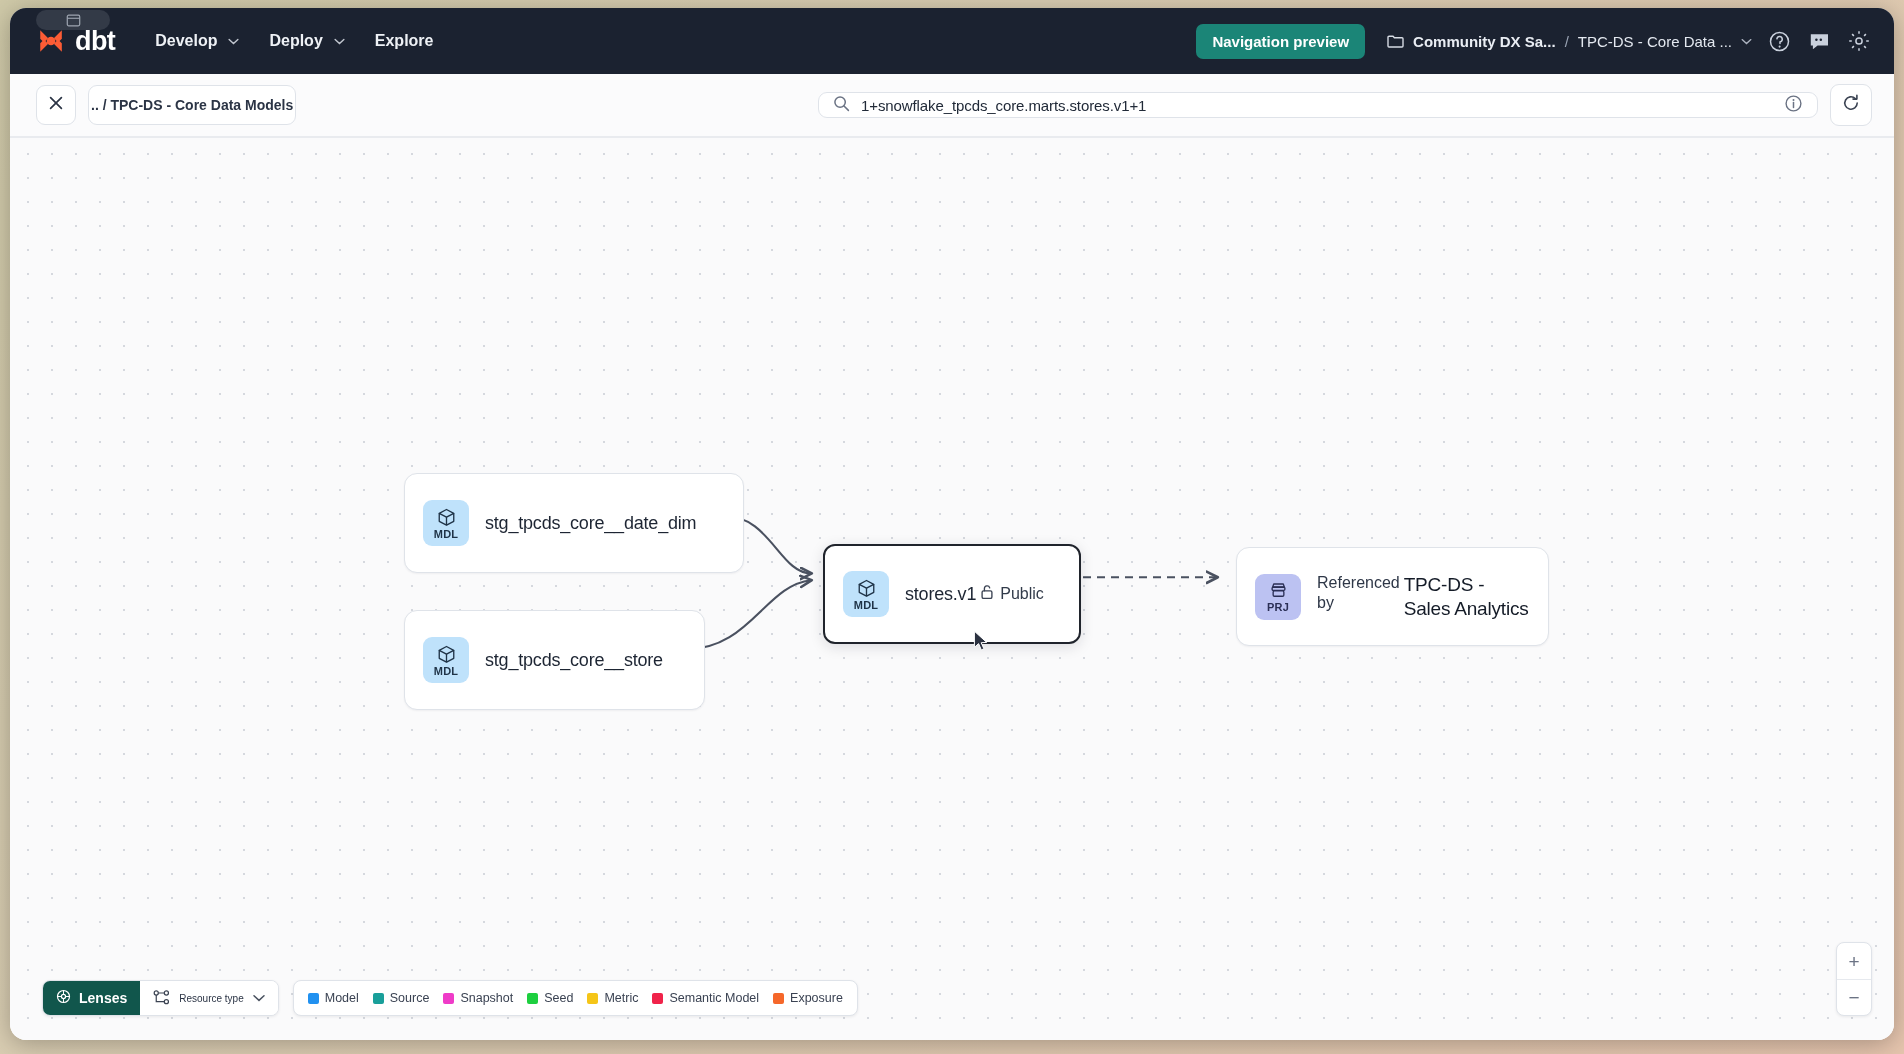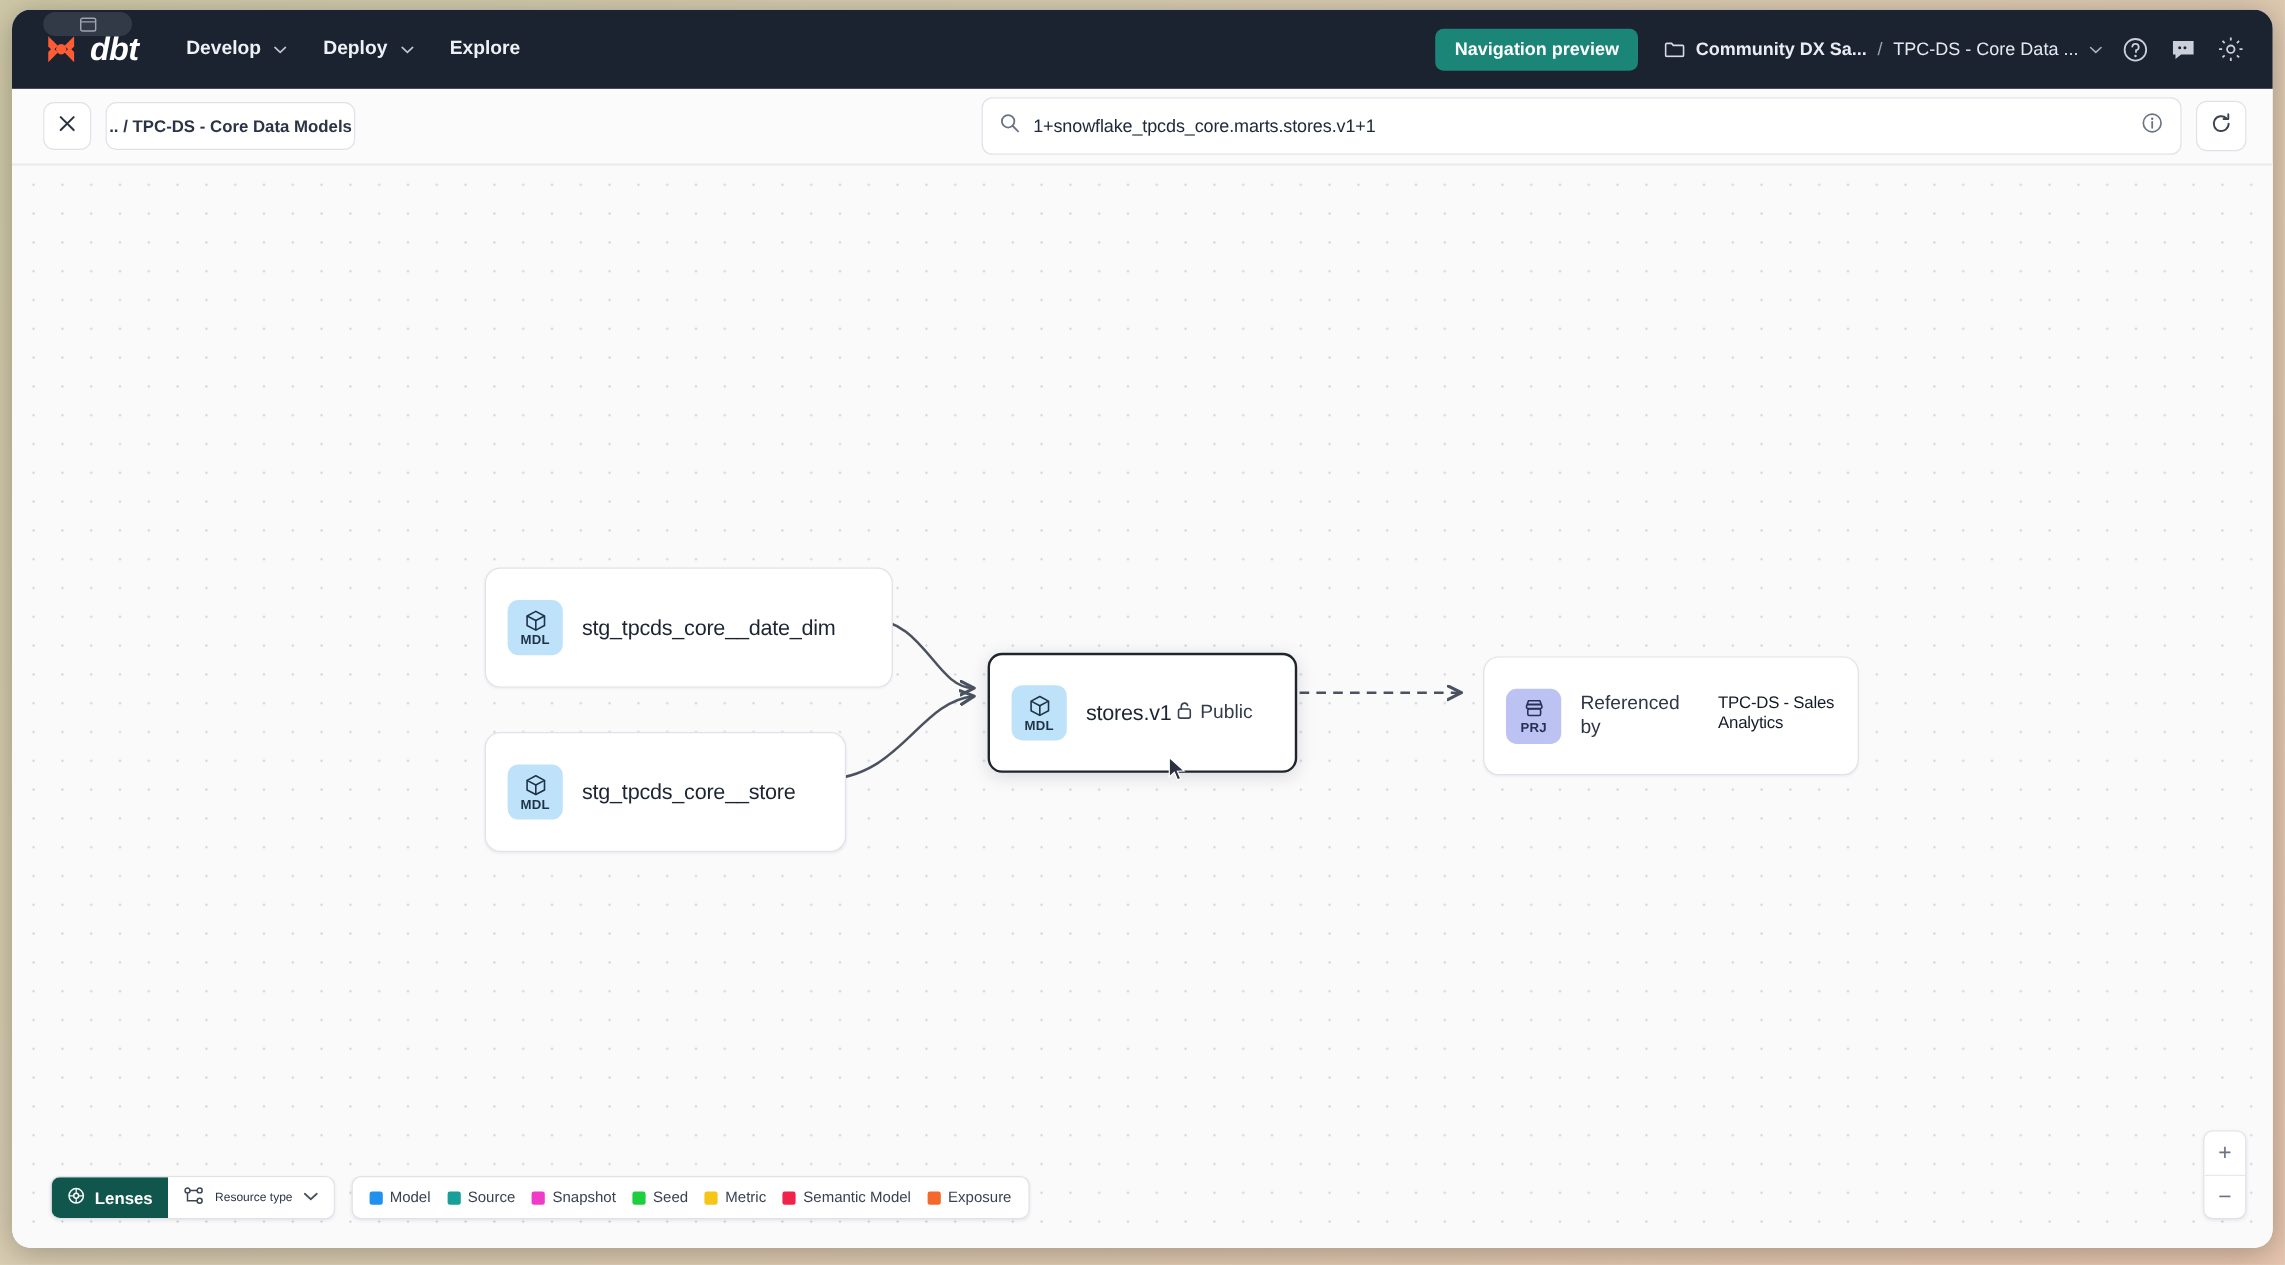--- a/index.html
+++ b/index.html
@@ -32,21 +32,20 @@
     display: flex; align-items: center;
     padding: 0 22px 0 26px;
     position: relative;
     z-index: 40;
   }
   .logo-wrap { display: flex; align-items: center; gap: 9px; margin-right: 40px; }
   .logo-mark { width: 30px; height: 30px; display: block; }
   .logo-text {
     color: #fff; font-size: 27px; font-weight: 700; letter-spacing: -.6px;
     line-height: 1;
-    font-style: italic;
   }
   .nav-links { display: flex; align-items: center; gap: 30px; }
   .nav-link {
     color: #eef1f5; font-size: 16px; font-weight: 600;
     display: flex; align-items: center; gap: 11px;
     cursor: pointer; white-space: nowrap;
   }
   .chev { width: 11px; height: 7px; display: block; opacity: .85; }
   .topnav-right {
     margin-left: auto; display: flex; align-items: center; gap: 14px;
@@ -90,21 +89,21 @@
     height: 40px; border-radius: 9px;
     background: #ffffff; border: 1px solid #dfe3e9;
     display: flex; align-items: center; padding: 0 2px;
     font-size: 14px; font-weight: 600; color: #2b3445;
     cursor: pointer; white-space: nowrap;
   }
   .search-area {
     margin-left: auto; display: flex; align-items: center; gap: 12px;
   }
   .search-box {
-    width: 1000px; height: 48px;
+    width: 1000px; height: 26px;
     background: #ffffff; border: 1px solid #dfe3e9; border-radius: 9px;
     display: flex; align-items: center; padding: 0 14px 0 14px; gap: 11px;
   }
   .search-box input {
     flex: 1; border: 0; outline: 0; background: transparent;
     font-family: "Liberation Sans", sans-serif;
     font-size: 15px; color: #212a38; letter-spacing: -.1px;
   }
   .refresh-btn {
     width: 42px; height: 42px; border-radius: 9px;
@@ -159,21 +158,21 @@
   .node-title {
     font-size: 18px; color: #1d2533; letter-spacing: -.2px; font-weight: 400;
     white-space: nowrap;
   }
   .node-body { display: flex; flex-direction: row; gap: 4px; }
   .node-sub {
     display: flex; align-items: center; gap: 6px;
     font-size: 16px; color: #323b4a;
   }
   .node-eyebrow { font-size: 16px; color: #2e3747; line-height: 1.25; }
-  .node-strong { font-size: 14px; color: #141b27; letter-spacing: -.2px; line-height: 1.25; margin-left: 28px; }
+  .node-strong { font-size: 19px; color: #141b27; letter-spacing: -.2px; line-height: 1.25; }
 
   
   .cursor { position: absolute; width: 17px; height: 23px; pointer-events: none; }
 
   
   .bottombar {
     position: absolute; left: 32px; bottom: 24px;
     display: flex; align-items: center; gap: 14px;
     z-index: 20;
   }

